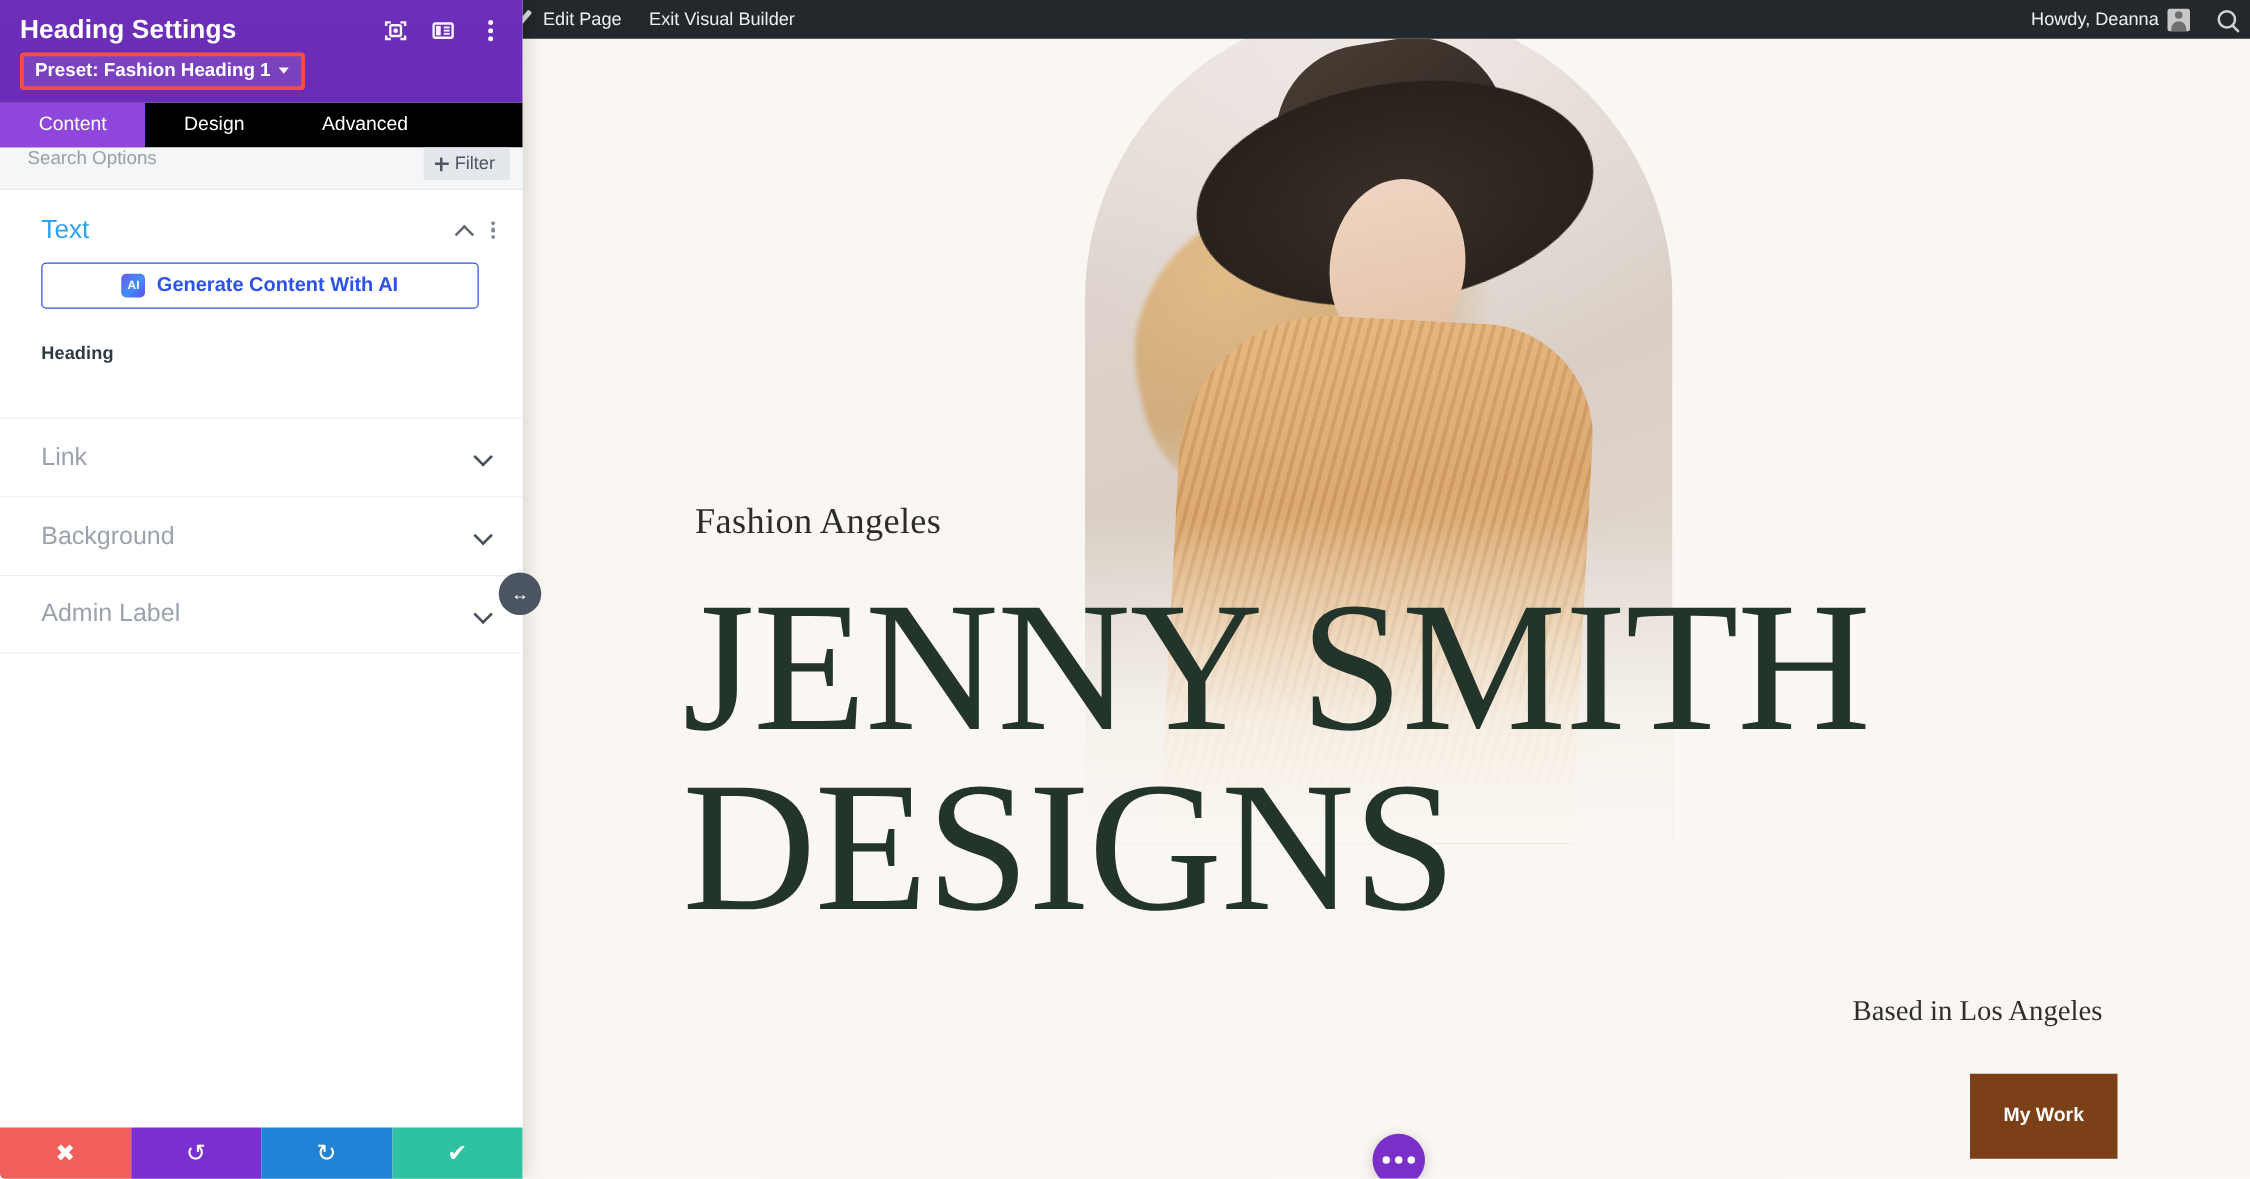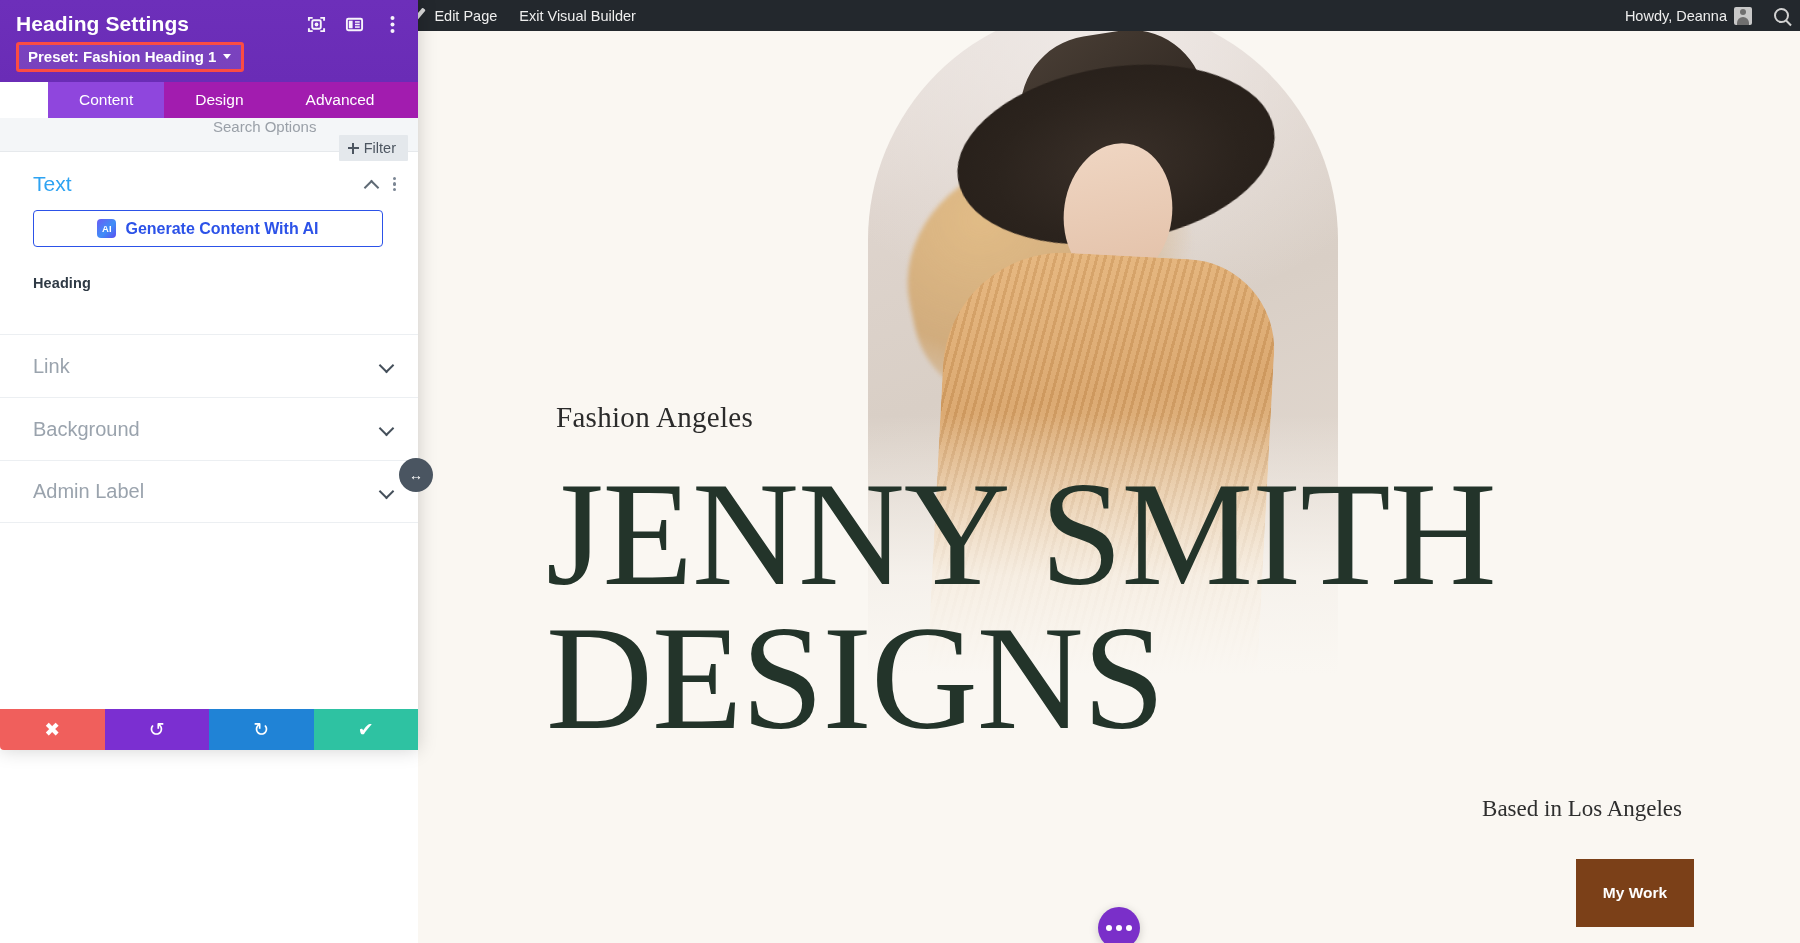--- a/index.html
+++ b/index.html
@@ -93,21 +93,21 @@
   }
   .search-mag::after {
     content: ""; position: absolute; right: -5px; bottom: -3px;
     width: 7px; height: 2.2px; background: #d2d2d2;
     transform: rotate(45deg);
   }
 
   
   #settings-panel {
     position: absolute; left: 0; top: 0;
-    width: 418px; height: 750px;
+    width: 418px; height: 943px;
     background: #ffffff;
     box-shadow: 0 0 18px rgba(0,0,0,.18);
     z-index: 80;
     display: flex; flex-direction: column;
   }
   .panel-head {
     background: #6c2eb9;
     background: linear-gradient(to bottom,#6d2fba,#6a2cb6);
     padding: 12px 16px 10px 16px;
     position: relative;
@@ -136,34 +136,34 @@
   .preset-label {
     color: #ffffff; font-size: 15px; font-weight: bold;
   }
   .caret-down {
     margin-left: 7px; width: 0; height: 0;
     border-left: 4.5px solid transparent;
     border-right: 4.5px solid transparent;
     border-top: 5.5px solid #ffffff;
   }
   .panel-tabs {
-    display: flex; background: #a21caf; height: 36px; margin-left: 48px;
+    display: flex; background: #000000; height: 36px;
   }
   .ptab {
     flex: 0 0 auto; padding: 0 31px;
     display: flex; align-items: center; justify-content: center;
     color: #ffffff; font-size: 15.5px; cursor: pointer;
     height: 36px;
   }
   .ptab.active { background: #8f46dd; font-weight: normal; }
   .search-row {
     height: 34px; background: #f4f6f8;
     border-bottom: 1px solid #e6e9ec;
-    display: flex; align-items: flex-end;
-    padding: 0 6px 16px 22px; position: relative; flex-direction: column;
+    display: flex; align-items: flex-start;
+    padding: 0 6px 16px 22px; position: relative;
   }
   .search-opt-input {
     flex: 1; border: none; outline: none; background: transparent;
     font-size: 15px; color: #8a8f98;
     font-family: "Liberation Sans", sans-serif;
   }
   .search-opt-input::placeholder { color: #9aa0a8; }
   .filter-btn {
     display: flex; align-items: center; gap: 5px;
     background: #e4e8ec; color: #4c5560;

